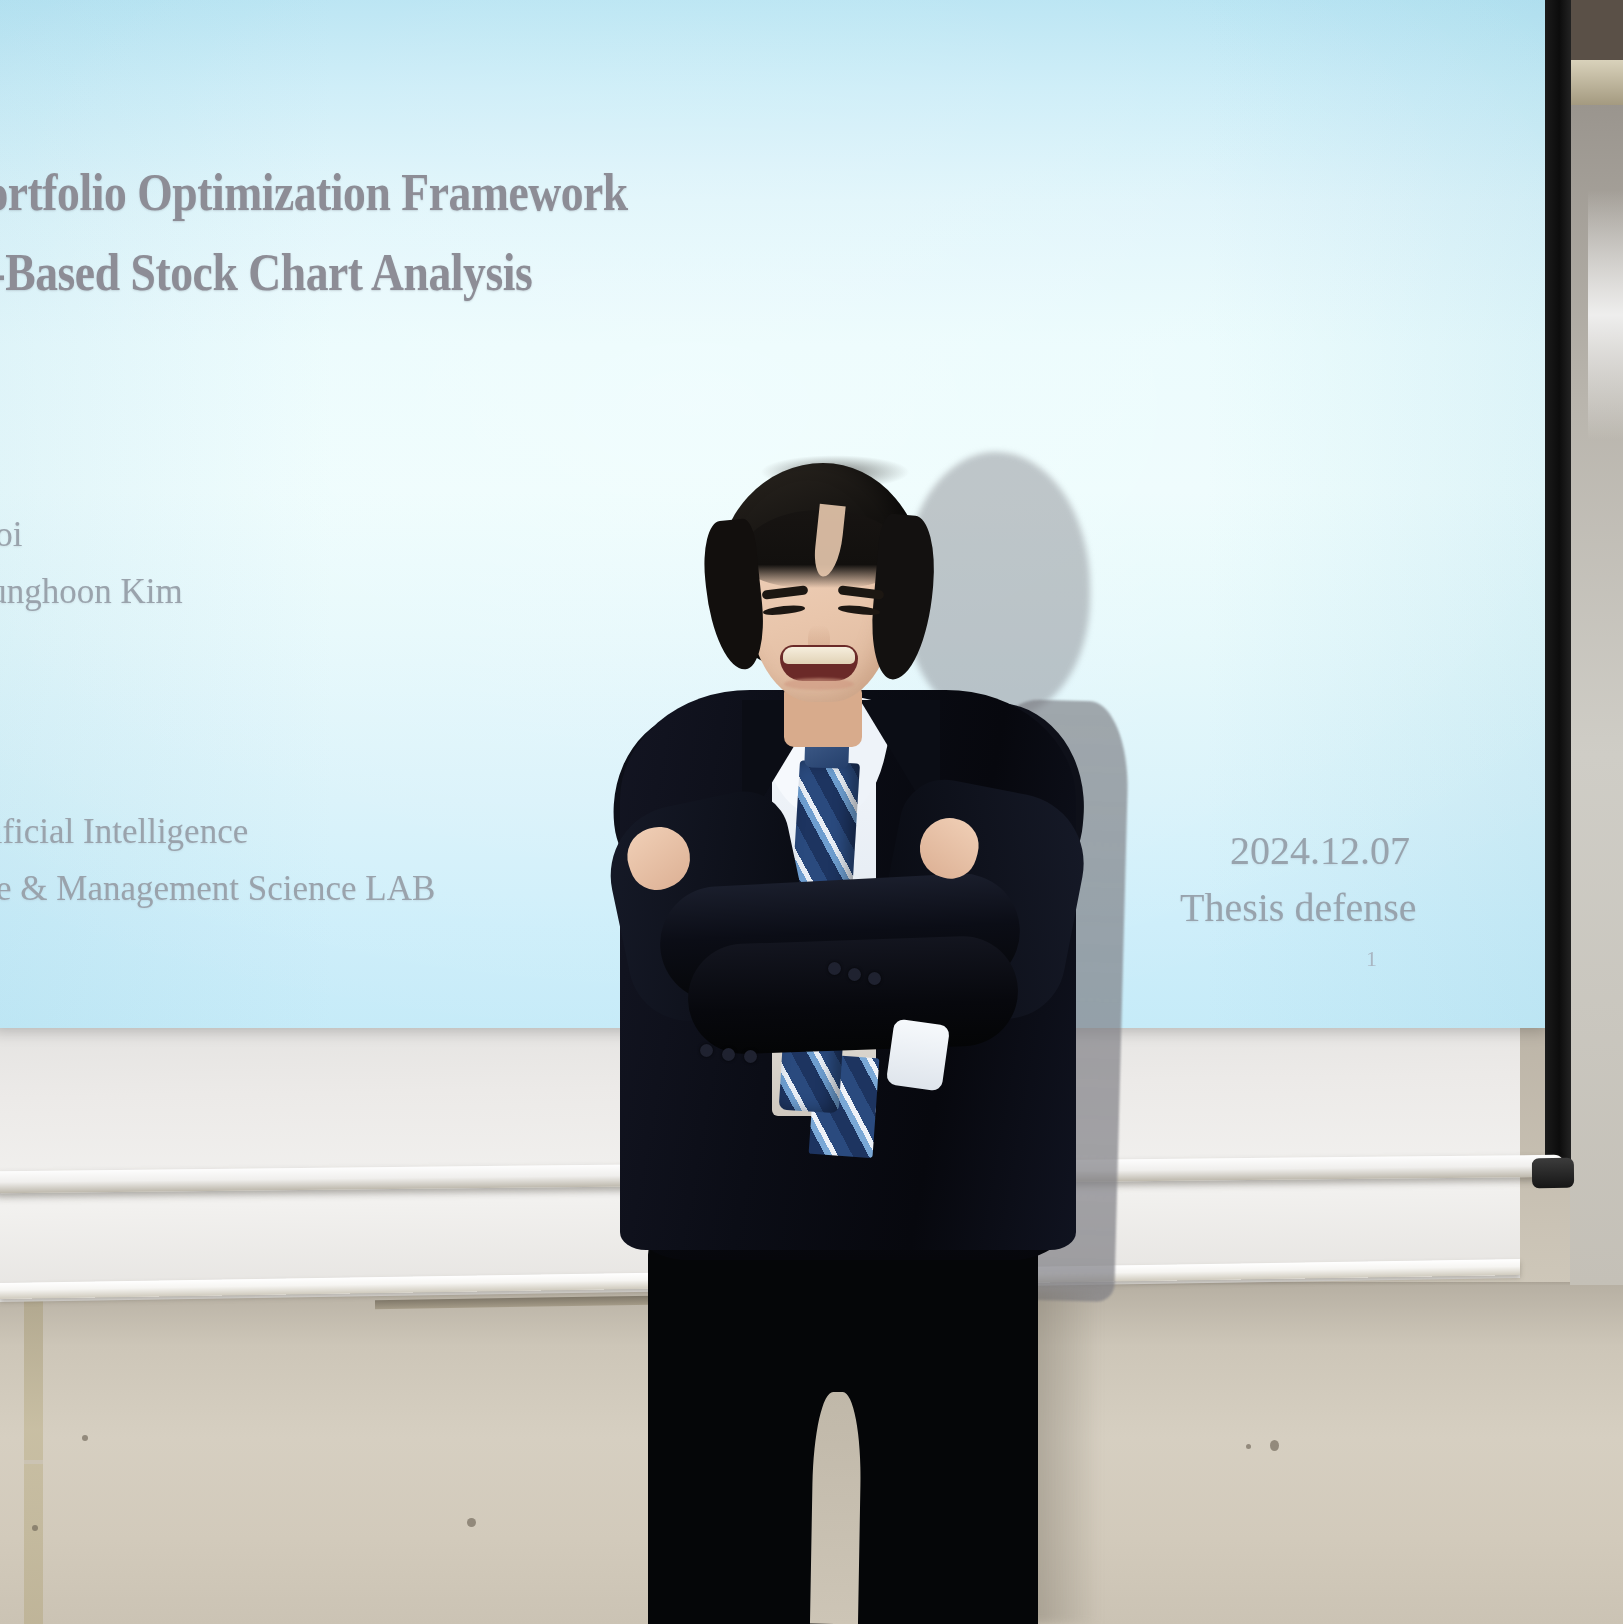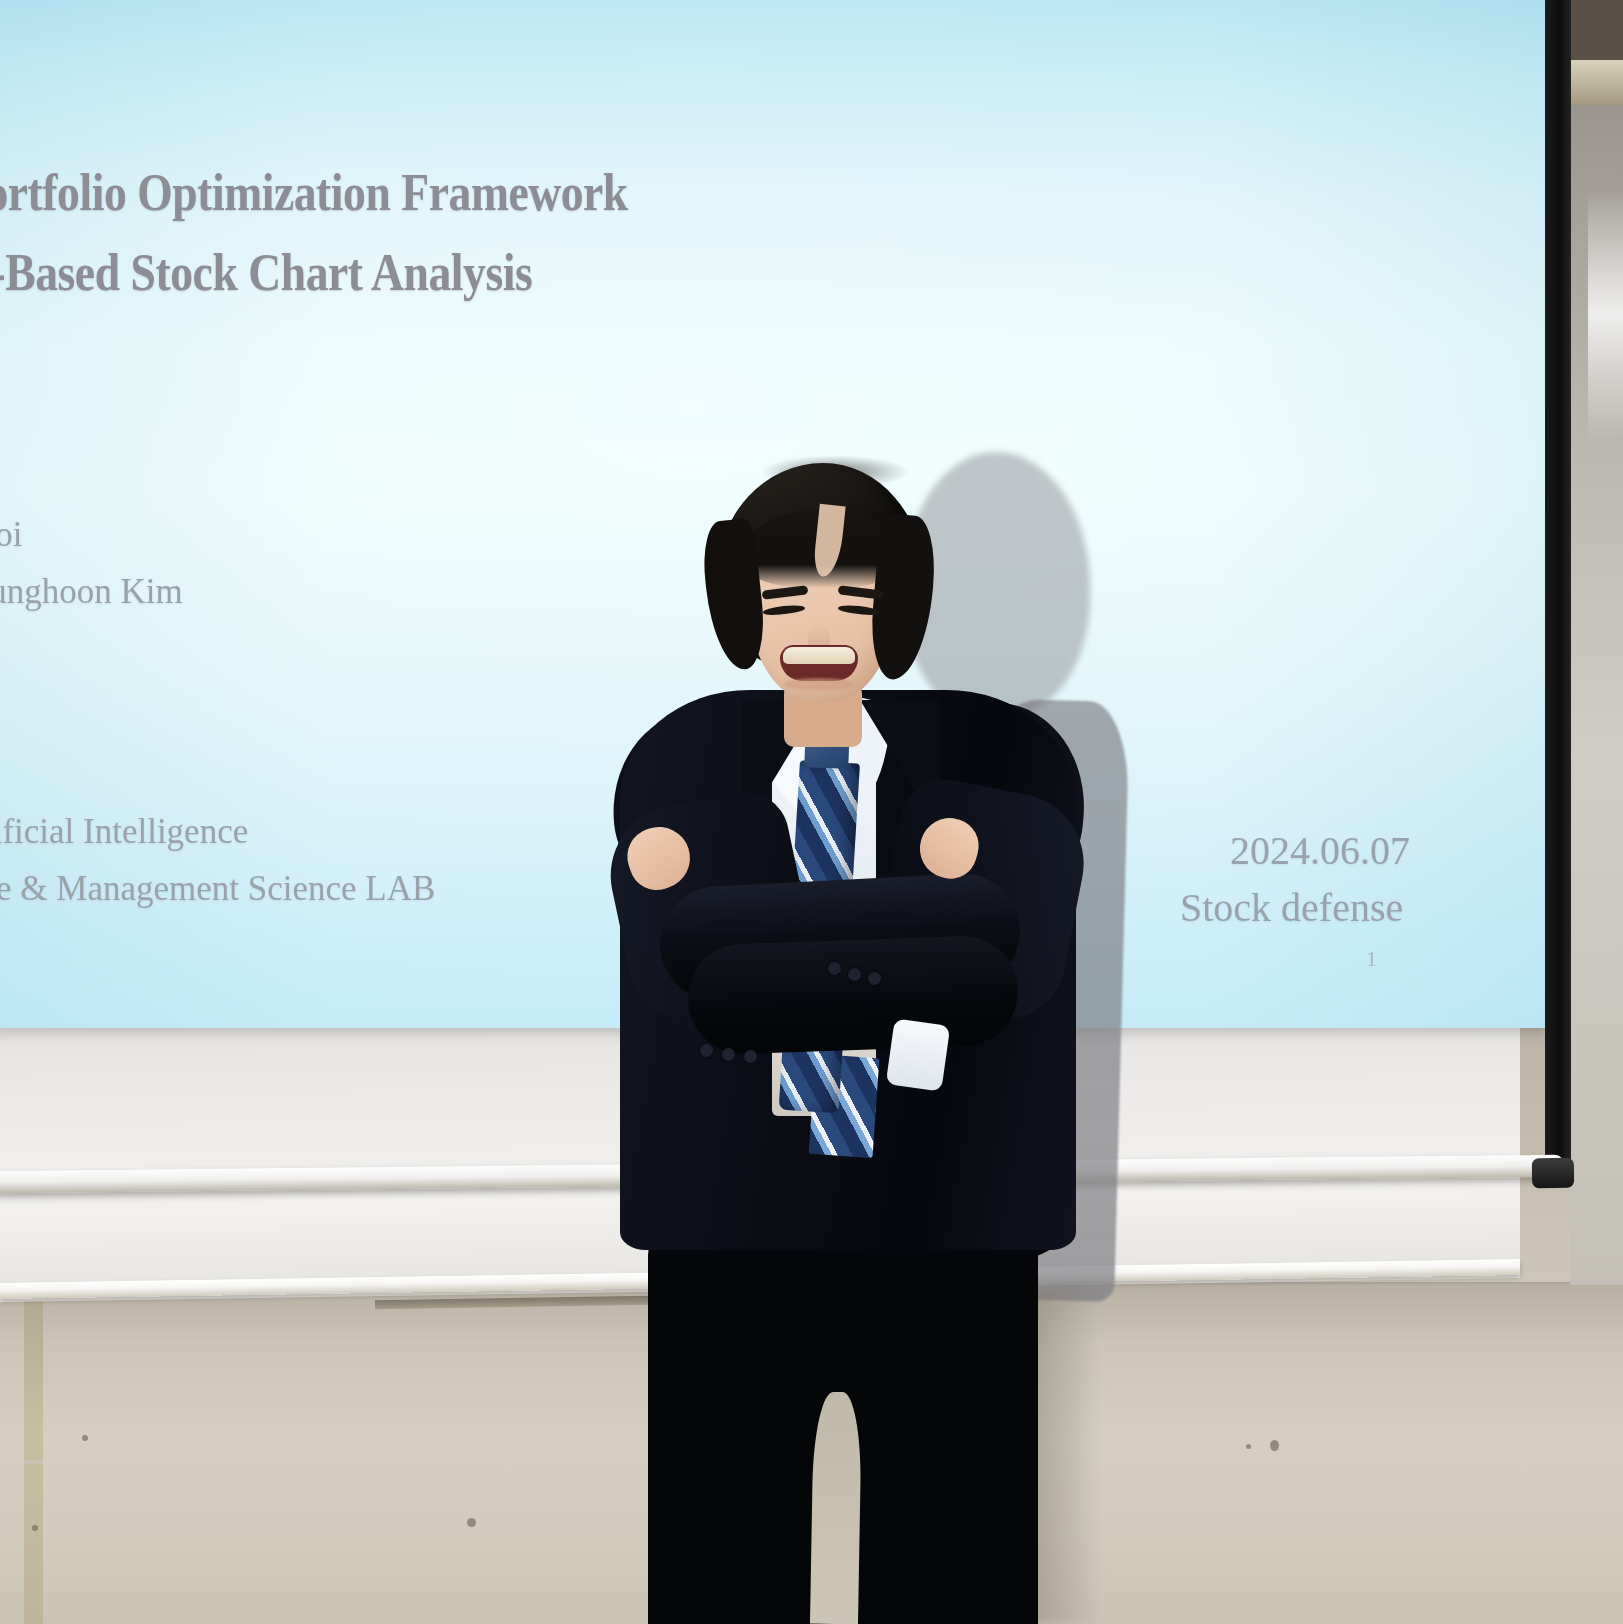--- a/index.html
+++ b/index.html
@@ -592,22 +592,22 @@
 
     <div class="slide-title line1">Portfolio Optimization Framework</div>
     <div class="slide-title line2">N-Based Stock Chart Analysis</div>
 
     <div class="slide-body a1">l Choi</div>
     <div class="slide-body a2">Younghoon Kim</div>
 
     <div class="slide-body f2">Artificial Intelligence</div>
     <div class="slide-body f3">gence &amp; Management Science LAB</div>
 
-    <div class="slide-date d1">2024.06.07</div>
-    <div class="slide-date d2">Stock defense</div>
+    <div class="slide-date d1">2024.12.07</div>
+    <div class="slide-date d2">Thesis defense</div>
     <div class="pagenum">1</div>
   </div>
 
   <div class="screen-edge-dark"></div>
   <div class="screen-batten"></div>
   <div class="batten-cap"></div>
 
   <div class="head-shadow"></div>
   <div class="body-shadow"></div>
 

